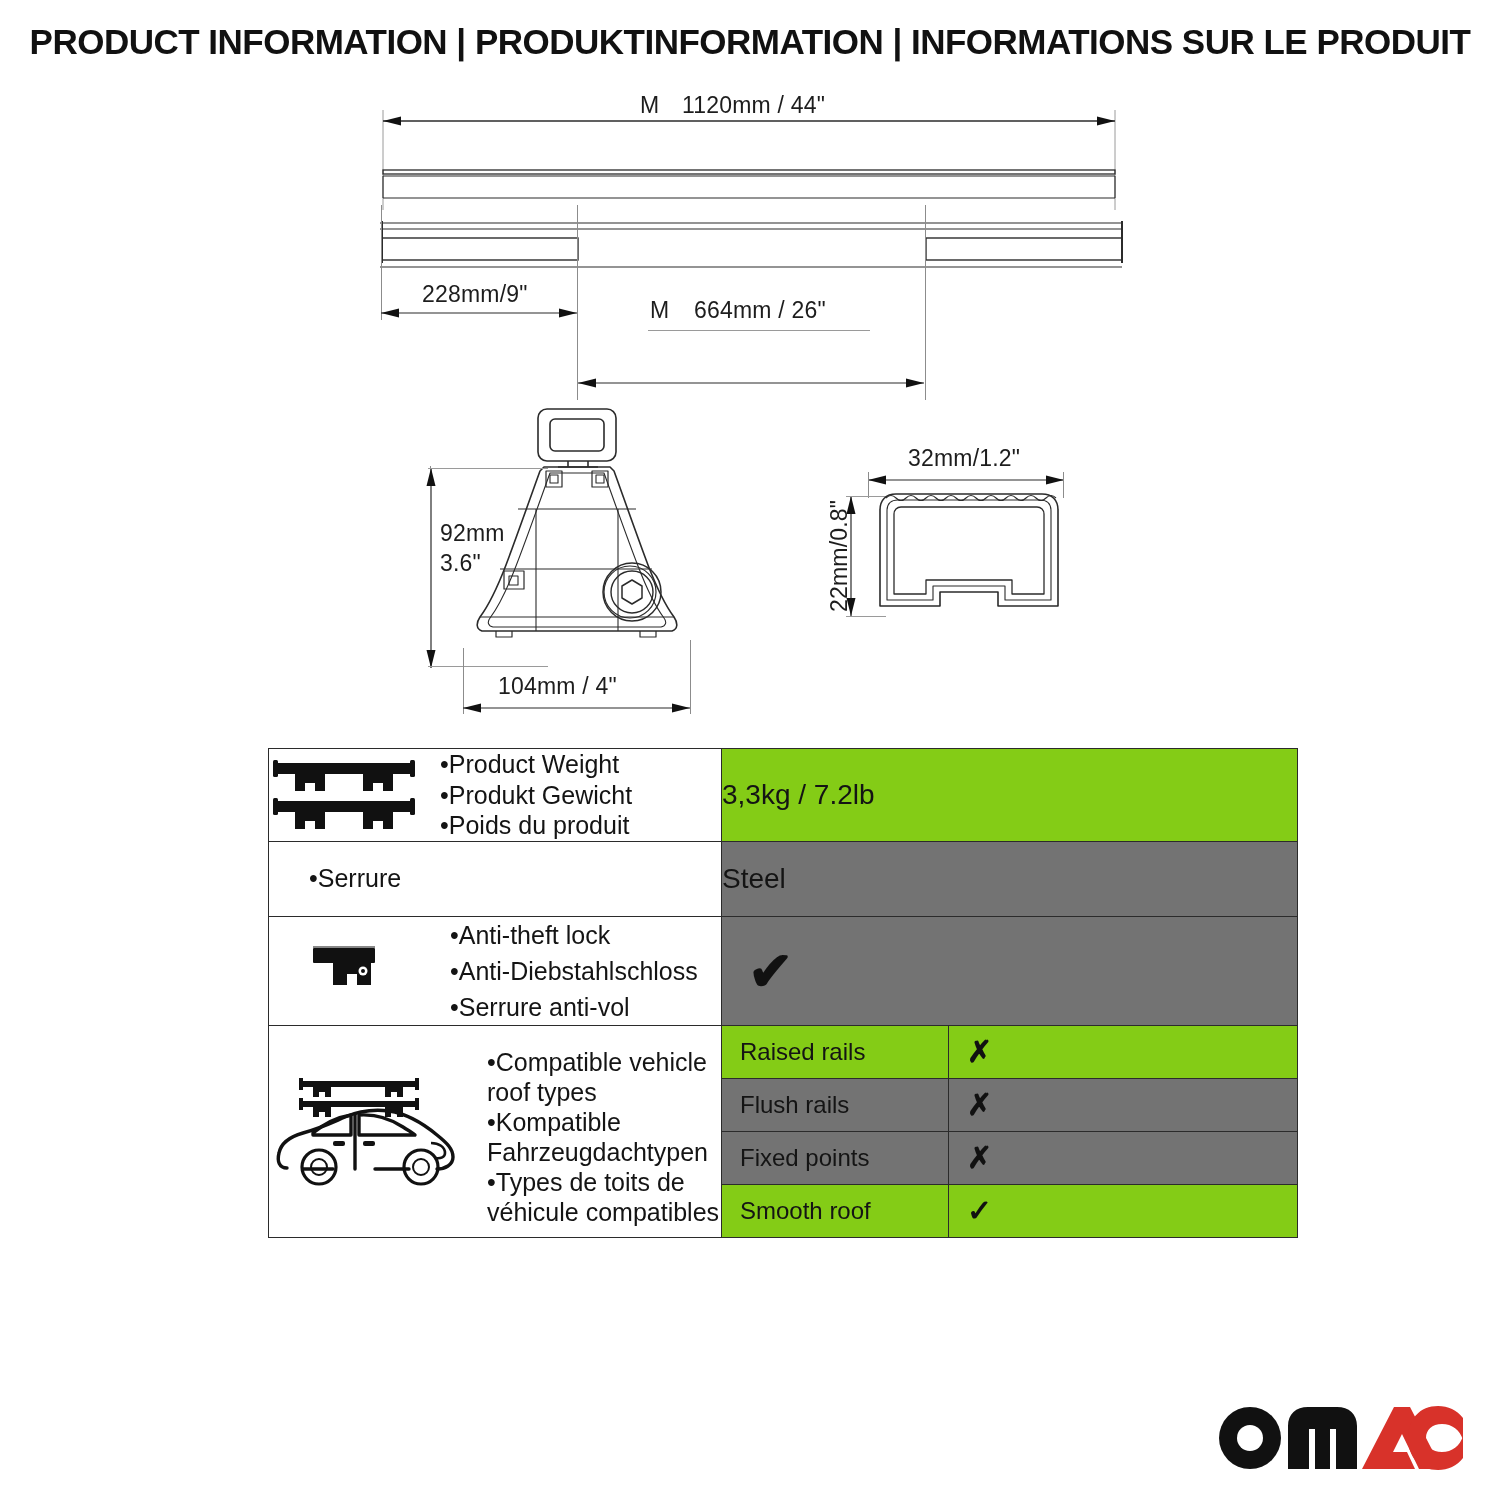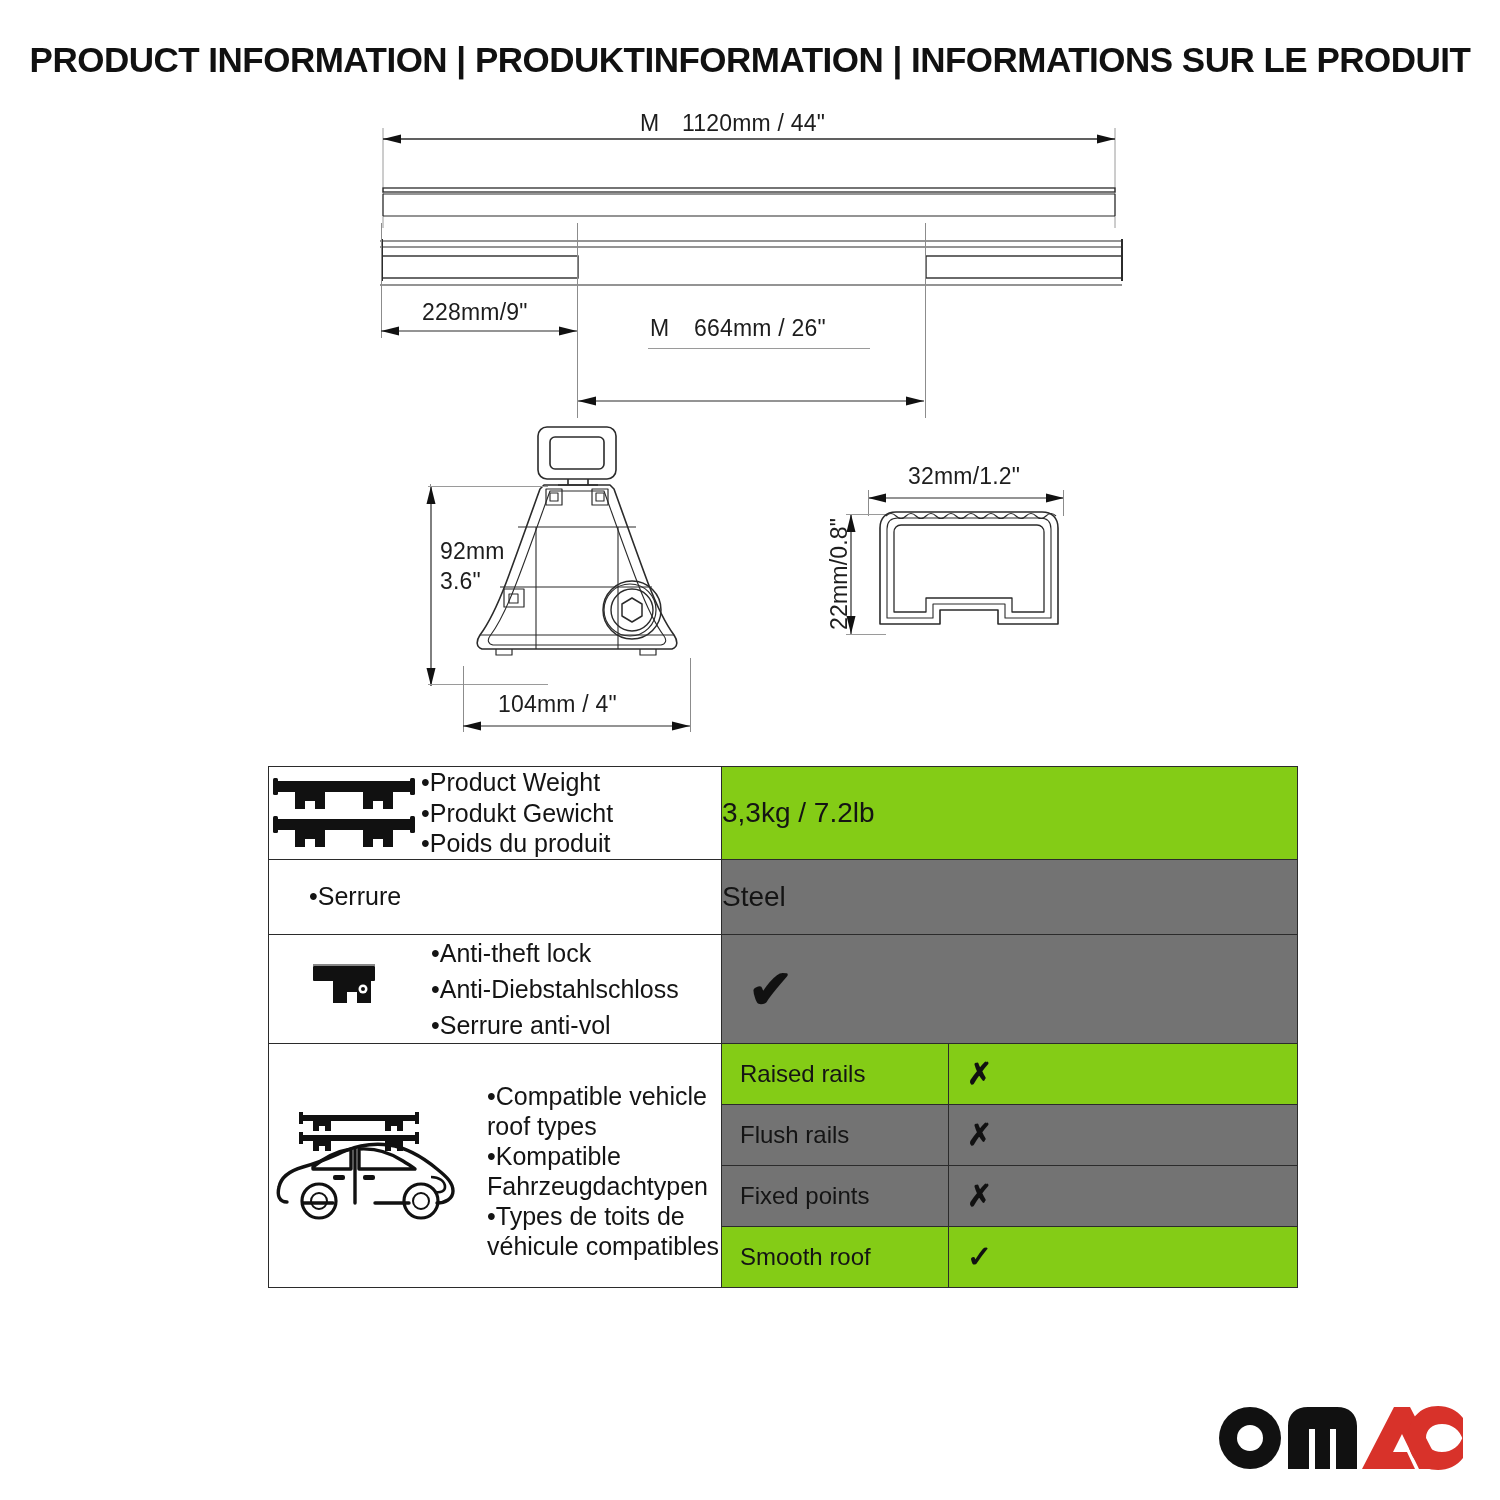--- a/index.html
+++ b/index.html
@@ -3,21 +3,21 @@
 <meta charset="utf-8">
 <style>
   html,body{margin:0;padding:0;background:#ffffff;}
   body{
     width:1500px;height:1500px;
     font-family:"Liberation Sans", sans-serif;
     color:#1a1a1a;
     position:relative;
     overflow:hidden;
   }
-  .page{position:absolute;inset:0;margin-top:18px;}
+  .page{position:absolute;inset:0;}
 
   
   .title{
     position:absolute;left:0;top:22px;width:1500px;
     text-align:center;
     font-size:35px;
     font-weight:bold;
     letter-spacing:-0.5px;
     color:#111;
     white-space:nowrap;
@@ -52,21 +52,21 @@
   .spec-table td{
     border:1px solid #2b2b2b;
     vertical-align:middle;
     padding:0;
   }
   .cell-label{
     width:452px;
     padding:10px 8px 10px 10px;
   }
   .label-flex{
-    display:flex;align-items:center;gap:2px;
+    display:flex;align-items:center;gap:21px;
   }
   .label-icon{
     width:150px;min-width:150px;display:flex;justify-content:center;align-items:center;
   }
   .label-texts{
     font-size:25px;line-height:1.22;color:#141414;
   }
   .label-texts .ln{white-space:nowrap;}
   .cell-value{
     font-size:28px;color:#141414;
@@ -82,21 +82,21 @@
     font-size:54px;line-height:1;color:#111;font-weight:bold;
   }
 
   
   .sub-table{
     width:100%;border-collapse:collapse;table-layout:fixed;
   }
   .sub-table td{
     border:1px solid #2b2b2b;
     border-left:none;border-right:none;
-    height:60px;
+    height:52px;
     padding:0 0 0 18px;
     font-size:24px;
     color:#141414;
   }
   .sub-table tr td:first-child{width:208px;border-right:1px solid #2b2b2b;}
   .sub-table tr:first-child td{border-top:none;}
   .sub-table tr:last-child td{border-bottom:none;}
 
   .compat-label{
     padding:14px 8px 14px 10px;

